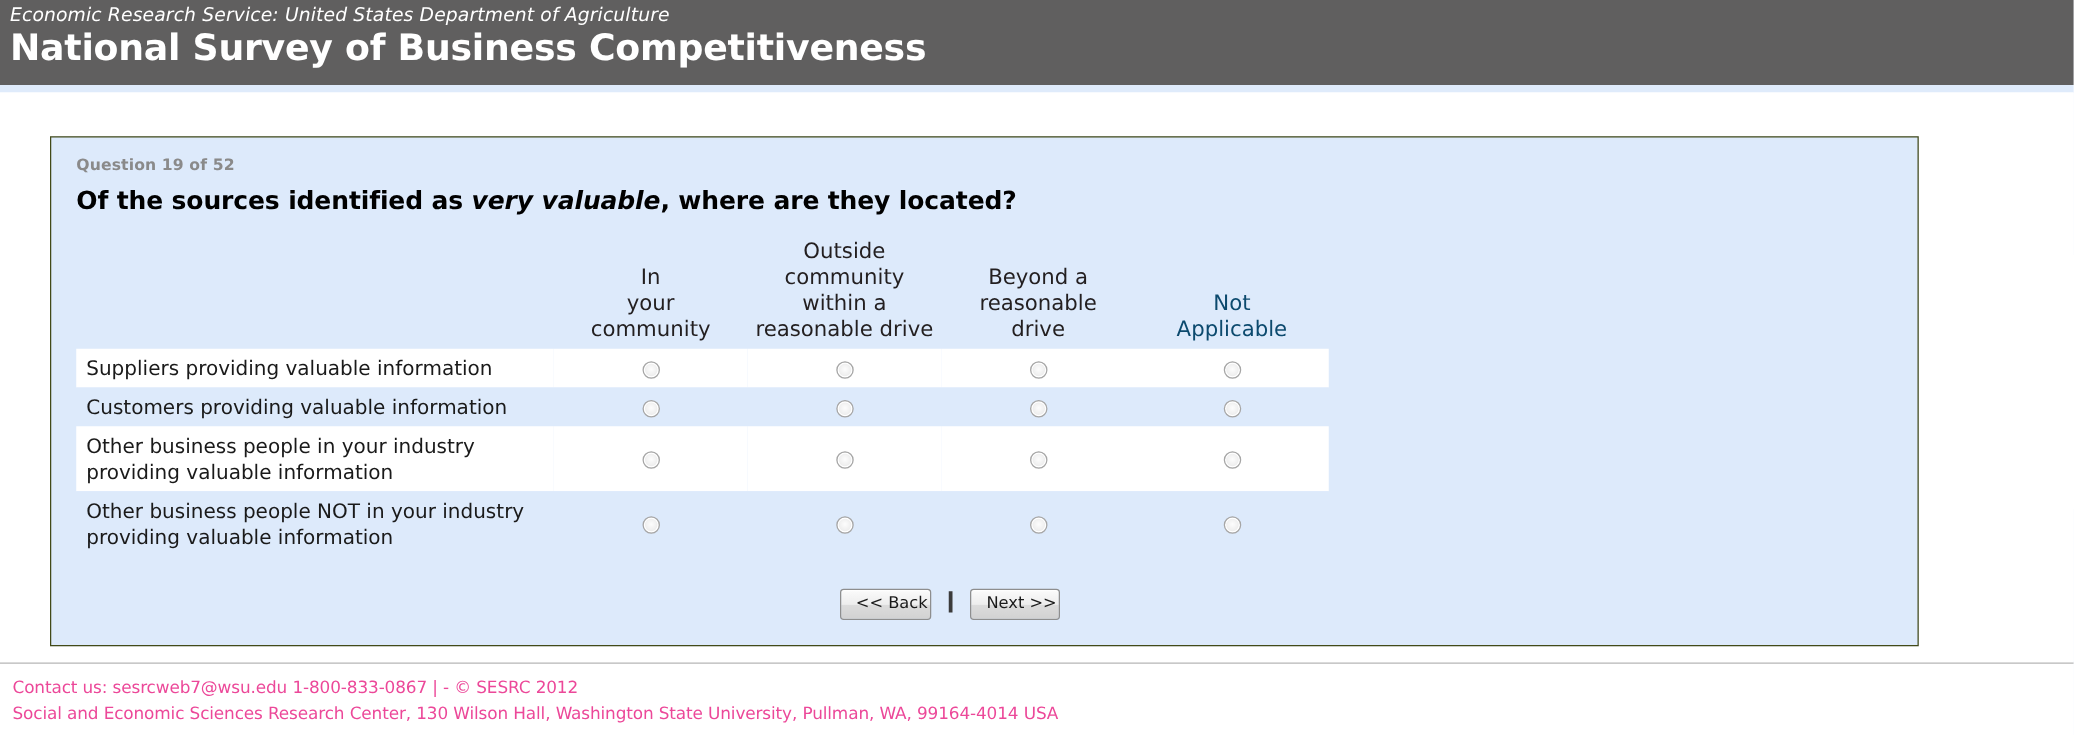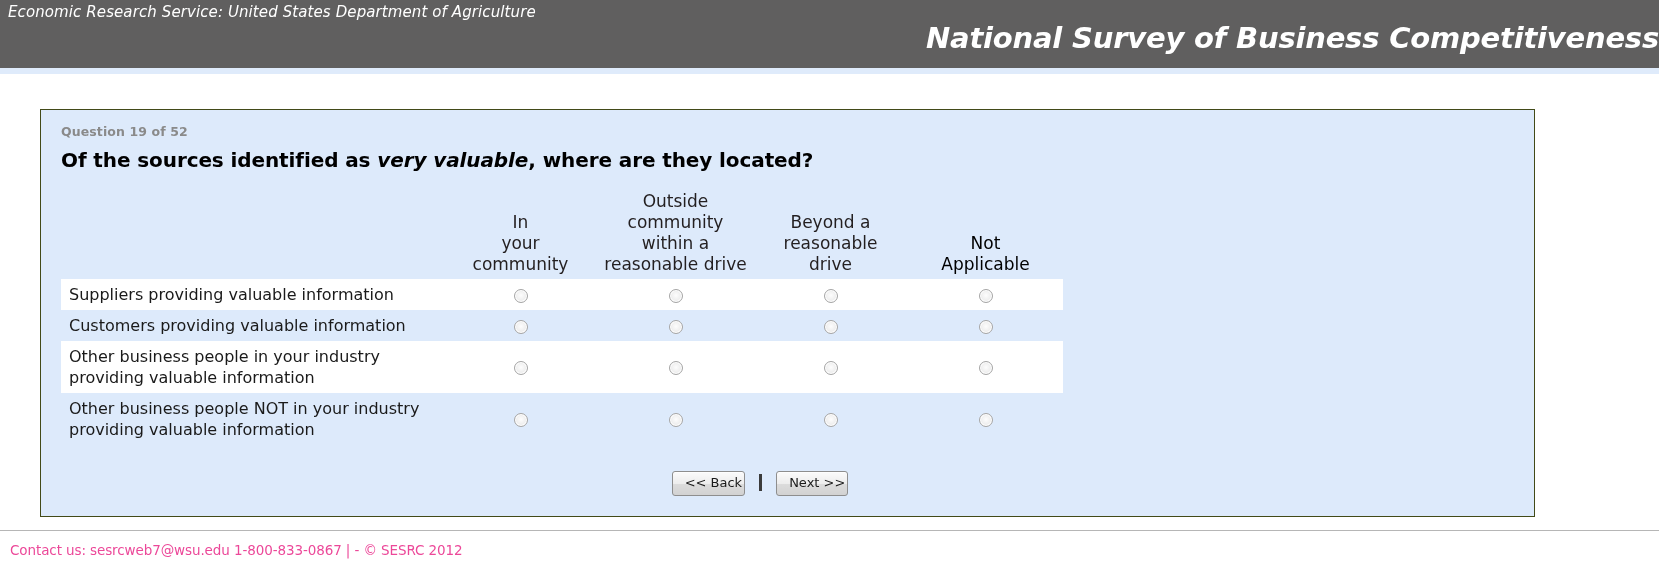--- a/index.html
+++ b/index.html
@@ -25,26 +25,24 @@
   }
   .header-agency {
     color: #ffffff;
     font-style: italic;
     font-size: 15px;
     line-height: 18px;
     letter-spacing: 0.1px;
   }
   .header-title {
     color: #ffffff;
-    font-style: italic;
     font-weight: bold;
     font-size: 29px;
     line-height: 34px;
     letter-spacing: -0.2px;
-    text-align: right;
   }
   .header-strip {
     height: 6px;
     background: #dfebfb;
     width: 100%;
   }
 
   
   .page-body {
     position: relative;
@@ -96,21 +94,21 @@
     font-weight: normal;
     font-size: 17px;
     color: #231f20;
     vertical-align: bottom;
     padding-bottom: 4px;
     line-height: 21px;
     text-align: center;
     background: transparent;
   }
   .matrix thead th.na-col {
-    color: #000000;
+    color: #0c4a6e;
   }
   .matrix thead th.label-col {
     background: transparent;
   }
 
   .matrix tbody tr.stripe-white td { background: #ffffff; }
   .matrix tbody tr.stripe-blue  td { background: #ddeafb; }
 
   .matrix tbody td {
     font-size: 16px;
@@ -270,13 +268,14 @@
 
     <div class="nav-row">
       <button class="nav-btn">&lt;&lt; Back</button><span class="nav-sep"></span><button class="nav-btn">Next &gt;&gt;</button>
     </div>
 
   </div>
 </div>
 
 <div class="footer">
   <div class="footer-line">Contact us: sesrcweb7@wsu.edu 1-800-833-0867 | - © SESRC 2012</div>
+  <div class="footer-line">Social and Economic Sciences Research Center, 130 Wilson Hall, Washington State University, Pullman, WA, 99164-4014 USA</div>
 </div>
 
 </body></html>

